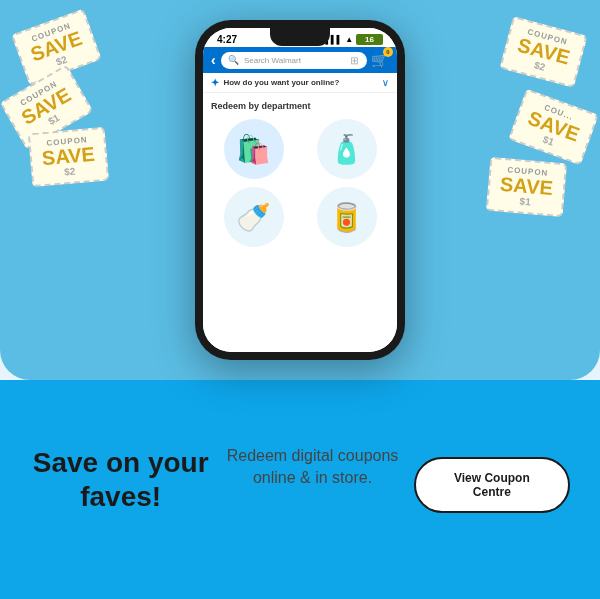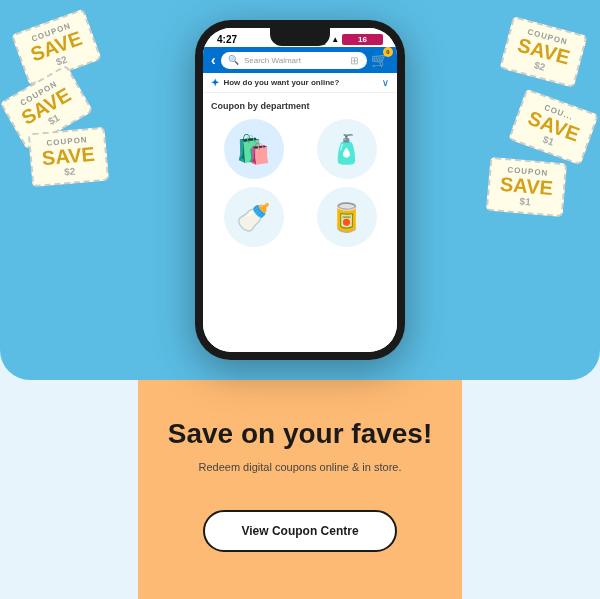--- a/index.html
+++ b/index.html
@@ -152,24 +152,24 @@
       display: flex;
       gap: 3px;
       align-items: center;
       font-size: 8px;
     }
 
     .battery-icon {
       display: inline-flex;
       align-items: center;
       font-size: 8px;
-      background: #be185d;
+      background: #4d7c0f;
       color: #fff;
       border-radius: 2px;
-      padding: 1px 16px;
+      padding: 1px 9px;
     }
 
     
     .notch {
       position: absolute;
       top: 8px;
       left: 50%;
       transform: translateX(-50%);
       width: 60px;
       height: 18px;
@@ -313,38 +313,37 @@
       background: #e8f5fb;
     }
     .dept-food {
       background: #e8f5fb;
     }
 
     
     .bottom-section {
       flex: 1;
       display: flex;
-      flex-direction: column;
       align-items: center;
       justify-content: center;
       padding: 20px 30px 30px;
       text-align: center;
-      background: #fdba74;
+      background: #0ea5e9;
     }
 
     .main-headline {
       font-size: 28px;
       font-weight: 900;
       color: #1a1a1a;
       margin-bottom: 10px;
       line-height: 1.2;
     }
 
     .sub-text {
-      font-size: 11px;
+      font-size: 16px;
       color: #444;
       margin-bottom: 35px;
       line-height: 1.4;
     }
 
     .cta-button {
       background: #fff;
       border: 2.5px solid #1a1a1a;
       border-radius: 50px;
       padding: 12px 36px;
@@ -433,21 +432,21 @@
 
         <div class="delivery-bar">
           <div class="delivery-text">
             <span class="walmart-spark">✦</span>
             <span>How do you want your online?</span>
           </div>
           <span class="chevron-down">∨</span>
         </div>
 
         <div class="coupons-section">
-          <div class="dept-title">Coupon by department</div>
+          <div class="dept-title">Redeem by department</div>
           <div class="dept-grid">
             <div class="dept-item dept-grocery">
               <span class="dept-emoji">🛍️</span>
             </div>
             <div class="dept-item dept-cleaning">
               <span class="dept-emoji">🧴</span>
             </div>
             <div class="dept-item dept-baby">
               <span class="dept-emoji">🍼</span>
             </div>

